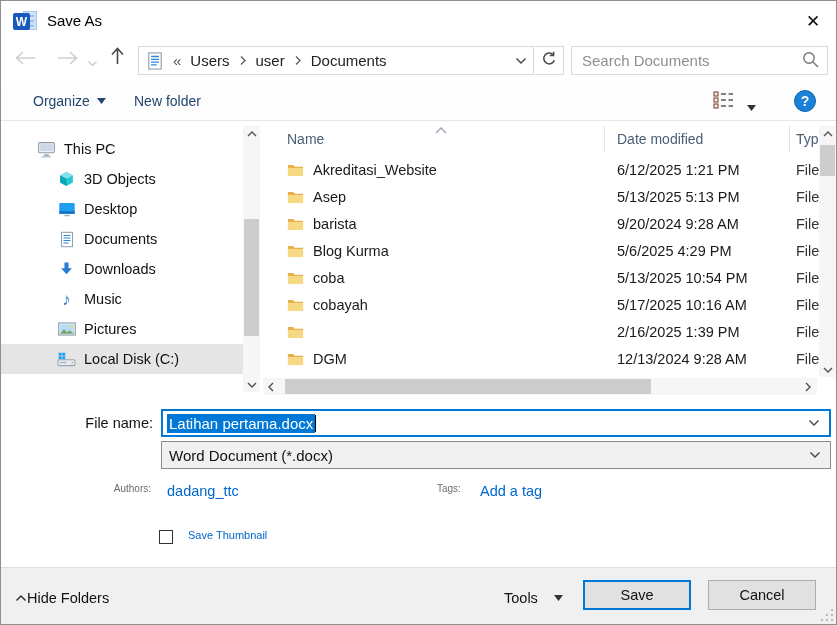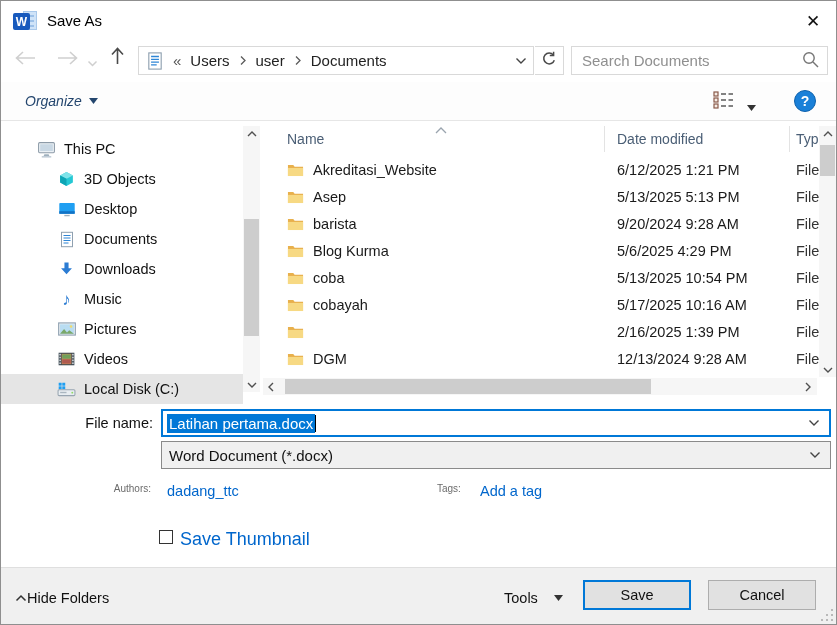--- a/index.html
+++ b/index.html
@@ -36,21 +36,21 @@
   .searchbox { position:absolute; left:570px; top:45px; width:257px; height:29px; border:1px solid #d9d9d9;
                background:#fff; display:flex; align-items:center; padding:0 8px 0 10px; }
   .sb-input { flex:1; border:none; outline:none; font-family:inherit; font-size:15px; color:#444; background:transparent; }
   .sb-input::placeholder { color:#8f8f8f; opacity:1; }
 
   
   .toolbar { position:absolute; left:0; top:81px; right:0; height:39px; background:#fdfdfd;
              border-bottom:1px solid #e6e6e6; }
   .tb-item { position:absolute; top:0; height:38px; display:flex; align-items:center; gap:7px;
              color:var(--toolbar-text,#24466e); font-size:14px; }
-  .organize { left:24px;font-style:italic; }
+  .organize { left:32px; }
   .newfolder { left:133px; }
   .view-btn { position:absolute; left:710px; top:8px; width:26px; height:22px; display:flex; align-items:center; justify-content:center; }
   .view-drop { position:absolute; left:746px; top:16px; color:#333; }
   .help-btn { position:absolute; left:793px; top:89px; width:22px; height:22px; border-radius:50%;
               background:var(--help-blue,#1a80d8); color:#fff; font-weight:bold; font-size:14px;
               display:flex; align-items:center; justify-content:center; border:1px solid #0f62ad; }
 
   
   .sidebar { position:absolute; left:0; top:125px; width:242px; height:278px; padding-top:8px; overflow:hidden; background:#fff; }
   .s-row { height:30px; display:flex; align-items:center; gap:8px; padding-left:56px; }
@@ -100,21 +100,21 @@
   .st-value { font-size:15px; color:#111; }
   .st-chevron { margin-left:auto; margin-right:9px; display:flex; }
 
   .meta-label { position:absolute; color:#6b6b6b; font-size:10px; }
   .authors-label { left:0; top:482px; width:150px; text-align:right; }
   .tags-label { left:436px; top:482px; }
   .meta-link { position:absolute; color:var(--link,#0066cc); font-size:14.5px; top:482px; }
   .authors-link { left:166px; }
   .tags-link { left:479px; }
   .cb { position:absolute; left:158px; top:529px; width:14px; height:14px; background:#fff; border:1px solid #333; }
-  .cb-label { position:absolute; left:179px; top:528px; color:var(--link,#0066cc); font-size:18px; }
+  .cb-label { position:absolute; left:187px; top:528px; color:var(--link,#0066cc); font-size:11px; }
 
   
   .footer { position:absolute; left:0; top:566px; right:0; bottom:0; background:#f0f0f0; border-top:1px solid #dfdfdf; }
   .hide-folders { position:absolute; left:14px; top:22px; display:flex; align-items:center; gap:0; color:#111; font-size:14.5px; }
   .tools { position:absolute; left:503px; top:22px; display:flex; align-items:center; gap:16px; color:#111; font-size:14.5px; }
   .btn { position:absolute; top:12px; width:108px; height:30px; background:#e1e1e1; display:flex;
          align-items:center; justify-content:center; font-size:14.5px; color:#111; }
   .btn-save { left:582px; border:2px solid var(--accent,#0078d7); }
   .btn-cancel { left:707px; border:1px solid #adadad; }
   .grip { position:absolute; right:3px; bottom:3px; width:13px; height:13px; }
@@ -208,20 +208,23 @@
 
   <div class="toolbar">
     <span class="tb-item organize">
       <span>Organize</span>
       <span style="display:flex">
         <svg width="9" height="6" viewBox="0 0 9 6">
             <polygon points="0,0 9,0 4.5,6" fill="#24466e"></polygon>
           </svg>
       </span>
     </span>
+    <span class="tb-item newfolder">
+      <span>New folder</span>
+    </span>
     <span class="view-btn">
       <span>
         <svg width="22" height="19" viewBox="0 0 22 19">
           <g fill="none">
             <rect x="1" y="2" width="4" height="4" stroke="#8a5a4a" stroke-width="1.2" fill="#f5ece5"></rect>
             <rect x="1" y="8" width="4" height="4" stroke="#8a5a4a" stroke-width="1.2" fill="#f5ece5"></rect>
             <rect x="1" y="14" width="4" height="4" stroke="#8a5a4a" stroke-width="1.2" fill="#f5ece5"></rect>
             <path d="M8 4h12M8 10h12M8 16h12" stroke="#5a5a5a" stroke-width="1.4" stroke-dasharray="5 2.5"></path>
           </g>
         </svg>
@@ -295,41 +298,20 @@
       <div class="s-row child">
     <span class="s-icon">
           <svg width="18" height="14" viewBox="0 0 16 12">
             <rect x="0.6" y="0.6" width="14.8" height="10.8" fill="#eef3f7" stroke="#8fa0b0"></rect>
             <rect x="1.8" y="1.8" width="12.4" height="8.4" fill="#b9ddf2"></rect>
             <path d="M1.8 10.2l3.6-4.2 2.6 3 2-2 4.2 3.2z" fill="#7aa86b"></path>
             <circle cx="11.6" cy="3.8" r="1.1" fill="#f2da6a"></circle>
           </svg>
         </span>
     <span class="s-label">Pictures</span>
-  </div>
-      <div class="s-row child">
-    <span class="s-icon">
-          <svg width="17" height="14" viewBox="0 0 16 13">
-            <rect x="0.6" y="0.6" width="14.8" height="11.8" fill="#3b4750"></rect>
-            <rect x="3.4" y="1.6" width="9.2" height="9.8" fill="#c98f5a"></rect>
-            <rect x="4" y="2.2" width="8" height="4" fill="#71a05a"></rect>
-            <rect x="4" y="6.8" width="8" height="4" fill="#b05a50"></rect>
-            <g fill="#e8edf1">
-              <rect x="1.3" y="1.6" width="1.3" height="1.6"></rect>
-              <rect x="1.3" y="4.3" width="1.3" height="1.6"></rect>
-              <rect x="1.3" y="7" width="1.3" height="1.6"></rect>
-              <rect x="1.3" y="9.7" width="1.3" height="1.6"></rect>
-              <rect x="13.4" y="1.6" width="1.3" height="1.6"></rect>
-              <rect x="13.4" y="4.3" width="1.3" height="1.6"></rect>
-              <rect x="13.4" y="7" width="1.3" height="1.6"></rect>
-              <rect x="13.4" y="9.7" width="1.3" height="1.6"></rect>
-            </g>
-          </svg>
-        </span>
-    <span class="s-label">Videos</span>
   </div>
       <div class="s-row child hl">
     <span class="s-icon">
           <svg width="19" height="15" viewBox="0 0 18 14">
             <g fill="#1f9ff2">
               <rect x="1.6" y="0.6" width="2.8" height="2.8"></rect>
               <rect x="5" y="0.6" width="2.8" height="2.8"></rect>
               <rect x="1.6" y="4" width="2.8" height="2.8"></rect>
               <rect x="5" y="4" width="2.8" height="2.8"></rect>
             </g>

